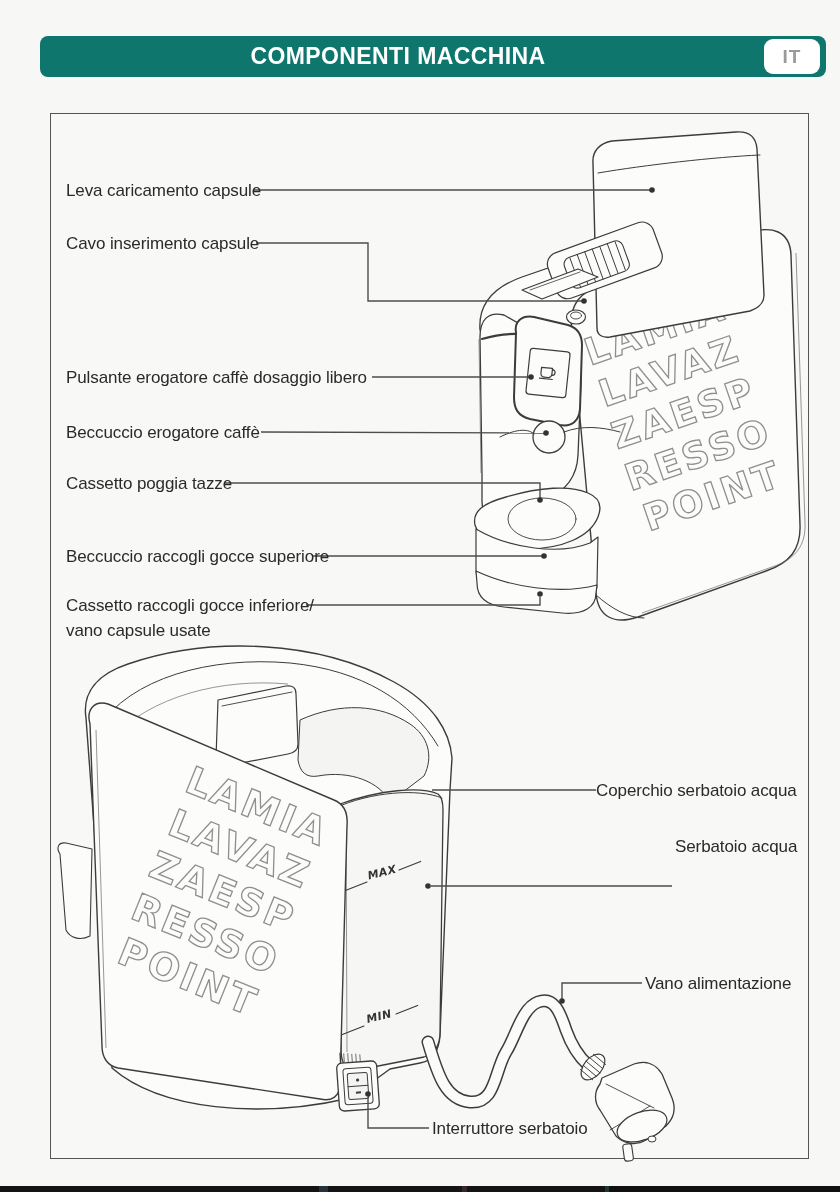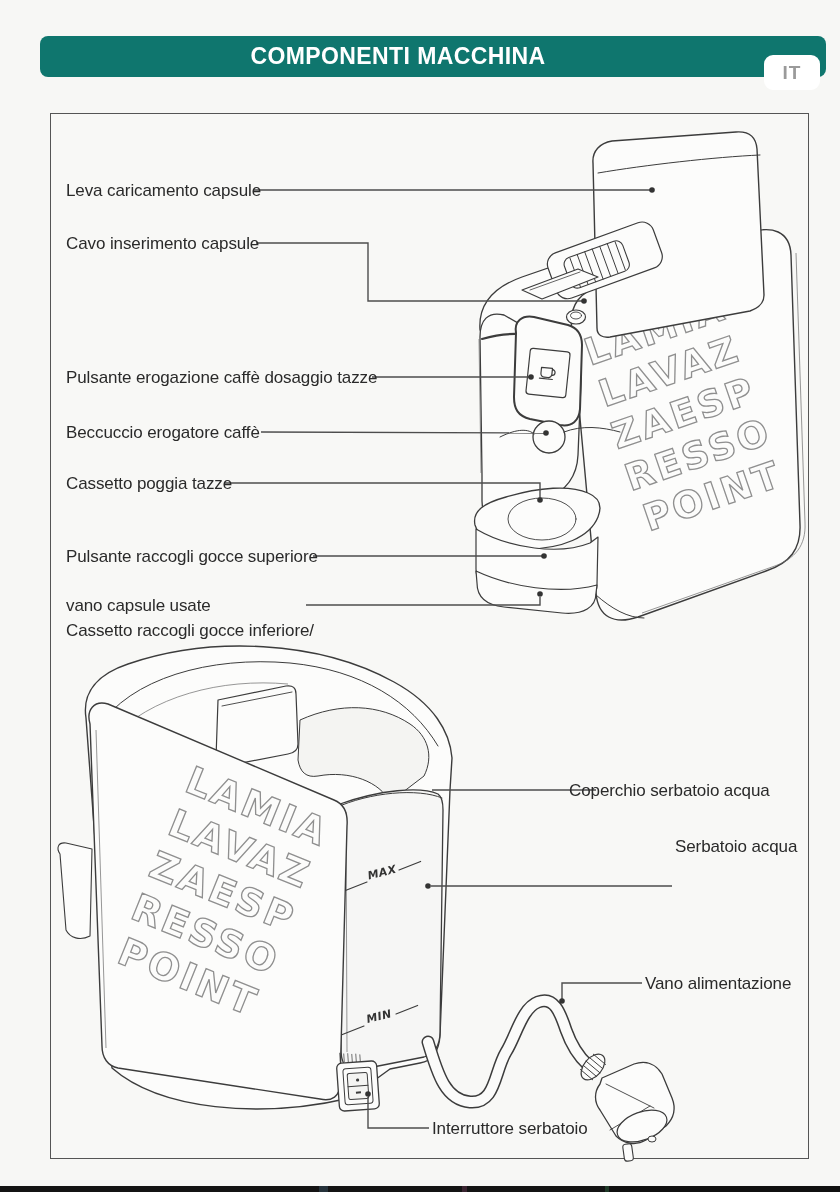--- a/index.html
+++ b/index.html
@@ -15,21 +15,21 @@
   }
   .header-title{
     position:absolute;left:0;right:70px;top:0;height:41px;
     display:flex;align-items:center;justify-content:center;
     color:#ffffff;font-size:23px;font-weight:bold;letter-spacing:.4px;
   }
   .lang-badge{
     position:absolute;right:6px;top:3px;width:56px;height:35px;
     background:#ffffff;border-radius:9px;
     display:flex;align-items:center;justify-content:center;
-    color:#9a9a9a;font-size:19px;font-weight:bold;letter-spacing:1px;margin-top:16px;
+    color:#9a9a9a;font-size:19px;font-weight:bold;letter-spacing:1px;
   }
   
   .diagram-box{
     position:absolute;left:50px;top:113px;width:757px;height:1044px;
     border:1.5px solid #555;background:#f8f8f6;
   }
   
   .callout{
     position:absolute;font-size:17px;line-height:25px;color:#2a2a2a;
     white-space:nowrap;letter-spacing:-0.1px;
@@ -243,26 +243,26 @@
   <path class="leadline" d="M672,886 H431"></path>                       
     <circle class="leaddot" cx="428" cy="886" r="2.8"></circle>
   <path class="leadline" d="M642,983 H562 V999"></path>                  
     <circle class="leaddot" cx="562" cy="1001" r="2.8"></circle>
   <path class="leadline" d="M429,1128 H368 V1097"></path>                
     <circle class="leaddot" cx="368" cy="1094" r="2.8"></circle>
 </svg>
 
 <div class="callout" style="left:66px;top:178px">Leva caricamento capsule</div>
 <div class="callout" style="left:66px;top:231px">Cavo inserimento capsule</div>
-<div class="callout" style="left:66px;top:365px">Pulsante erogazione caffè dosaggio tazze</div>
+<div class="callout" style="left:66px;top:365px">Pulsante erogatore caffè dosaggio libero</div>
 <div class="callout" style="left:66px;top:420px">Beccuccio erogatore caffè</div>
 <div class="callout" style="left:66px;top:471px">Cassetto poggia tazze</div>
-<div class="callout" style="left:66px;top:544px">Pulsante raccogli gocce superiore</div>
+<div class="callout" style="left:66px;top:544px">Beccuccio raccogli gocce superiore</div>
 <div class="callout" style="left:66px;top:593px">
+  <div>Cassetto raccogli gocce inferiore/</div>
   <div>vano capsule usate</div>
-  <div>Cassetto raccogli gocce inferiore/</div>
 </div>
-<div class="callout" style="left:569px;top:778px">Coperchio serbatoio acqua</div>
+<div class="callout" style="left:596px;top:778px">Coperchio serbatoio acqua</div>
 <div class="callout" style="left:675px;top:834px">Serbatoio acqua</div>
 <div class="callout" style="left:645px;top:971px">Vano alimentazione</div>
 <div class="callout" style="left:432px;top:1116px">Interruttore serbatoio</div>
 
 <div class="bottom-strip"></div>
 
 </body></html>

